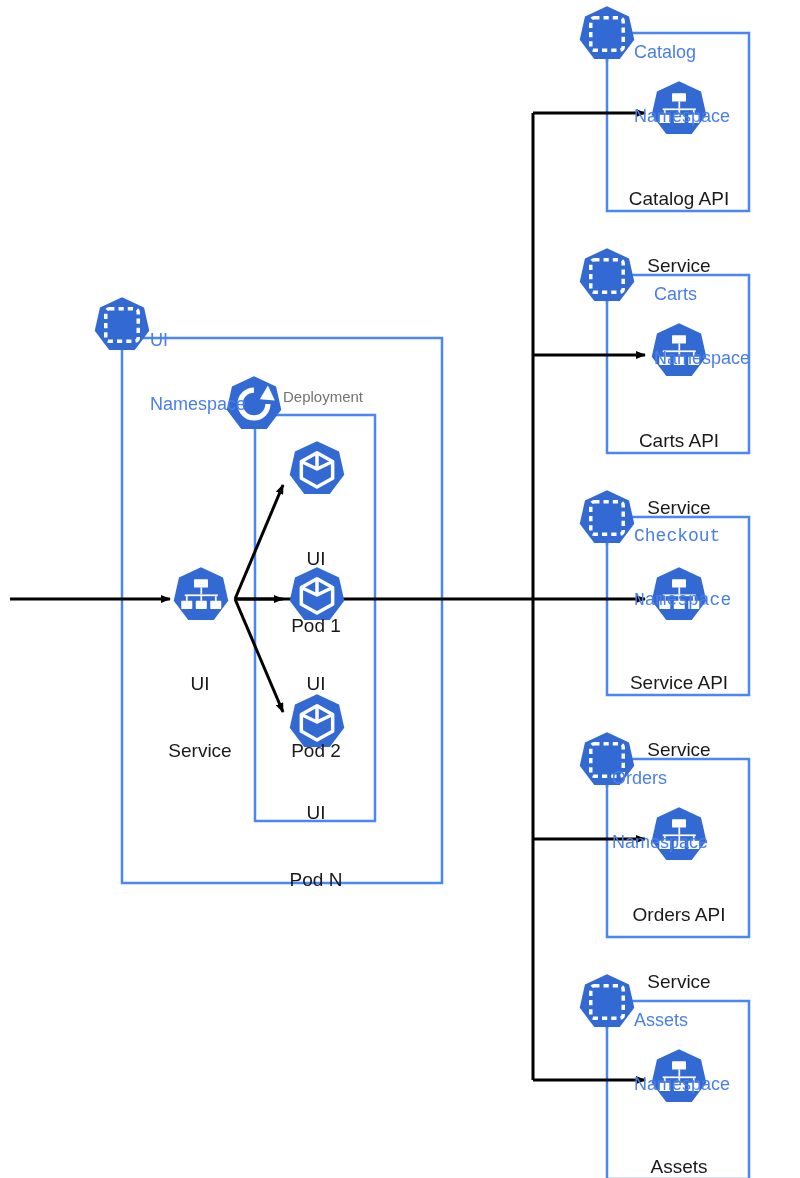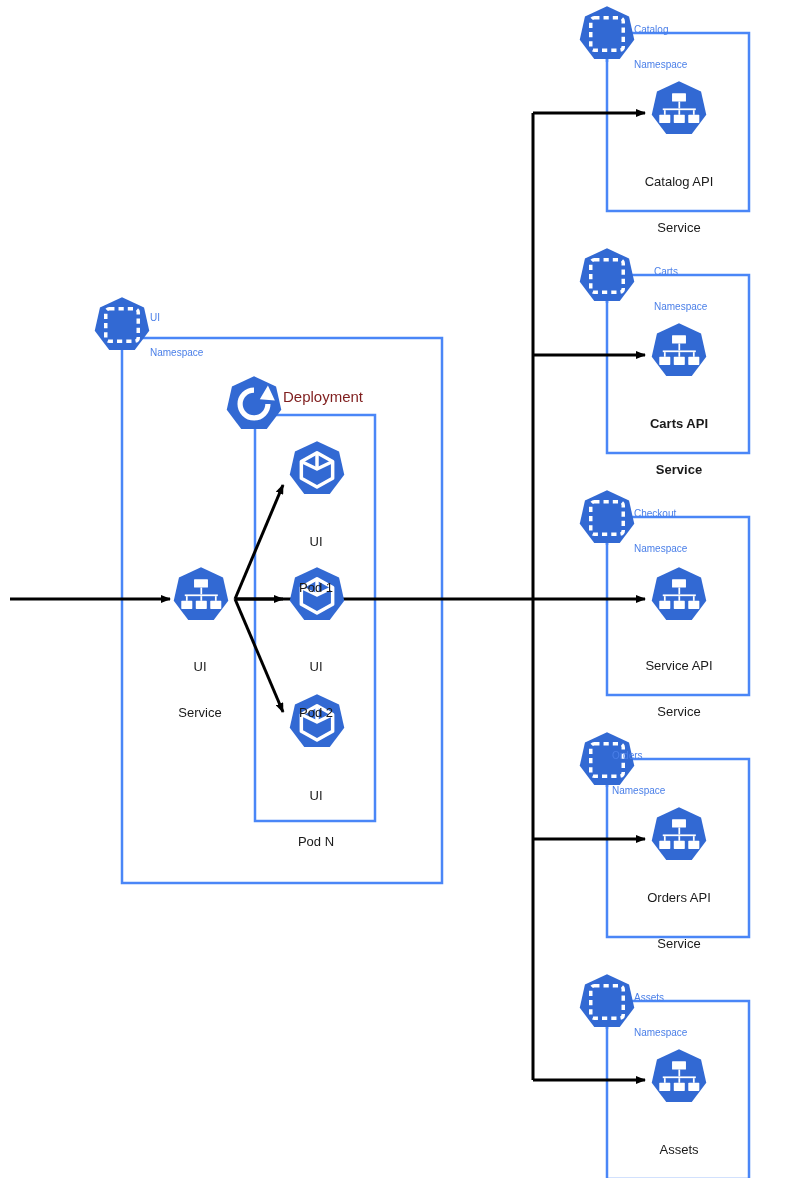--- a/index.html
+++ b/index.html
@@ -27,31 +27,31 @@
   }
   .ns-label, .node-label, .dep-label {
     position: absolute;
     text-align: center;
     line-height: 1.18;
     white-space: pre;
     pointer-events: none;
   }
   .ns-label {
     color: #4a7fe8;
-    font-size: 10px;
+    font-size: 18px;
     text-align: left;
   }
   .dep-label {
-    color: #7f1d1d;
+    color: #737373;
     font-size: 15px;
     text-align: left;
   }
   .node-label {
     color: #1a1a1a;
-    font-size: 13px;
+    font-size: 19px;
   }
 </style>
 </head>
 <body>
 
 <div id="diagram-root">
 
   <svg id="diagram-svg" viewBox="0 0 800 1178">
     <defs>
       <marker id="arrowhead" markerWidth="10" markerHeight="8" refX="9" refY="4" orient="auto" markerUnits="userSpaceOnUse">
@@ -299,26 +299,26 @@
   </div>
   <div class="node-label" style="left:608px; top:143px; width:142px;">
     <div>Catalog API</div>
     <div>Service</div>
   </div>
 
   <div class="ns-label" style="left:654px; top:242px; width:160px;">
     <div>Carts</div>
     <div>Namespace</div>
   </div>
-  <div class="node-label" style="left:608px; top:385px; width:142px;font-weight:bold;">
+  <div class="node-label" style="left:608px; top:385px; width:142px;">
     <div>Carts API</div>
     <div>Service</div>
   </div>
 
-  <div class="ns-label" style="left:634px; top:484px; width:160px;">
+  <div class="ns-label" style="left:634px; top:484px; width:160px;font-family:Liberation Mono, monospace;">
     <div>Checkout</div>
     <div>Namespace</div>
   </div>
   <div class="node-label" style="left:600px; top:627px; width:158px;">
     <div>Service API</div>
     <div>Service</div>
   </div>
 
   <div class="ns-label" style="left:612px; top:726px; width:160px;">
     <div>Orders</div>

